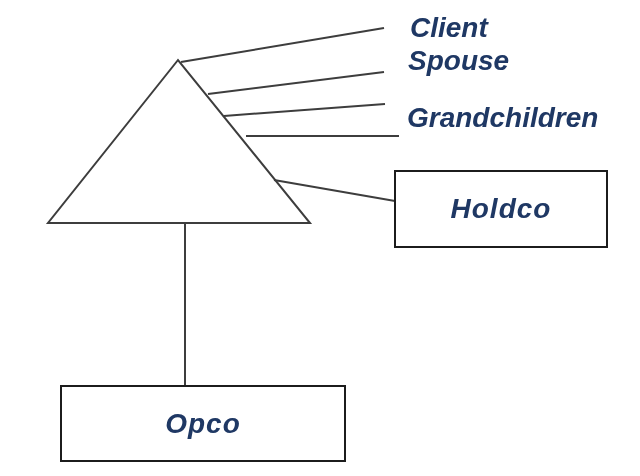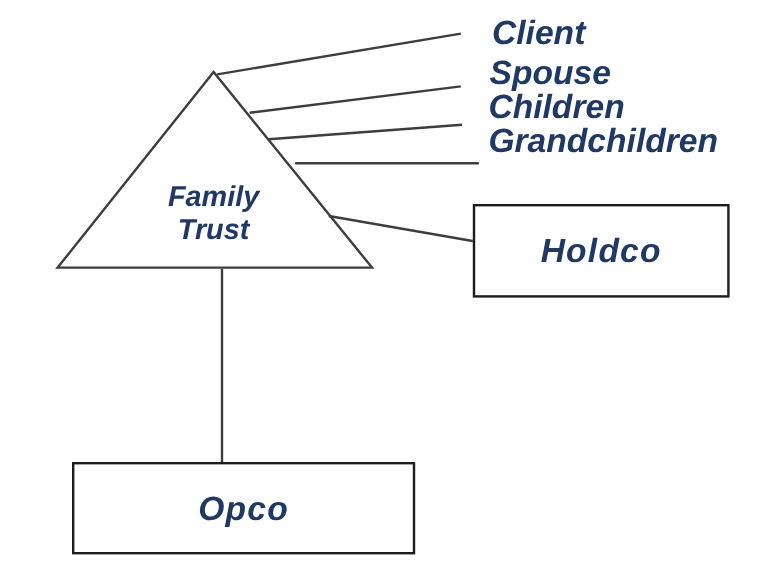--- a/index.html
+++ b/index.html
@@ -79,28 +79,23 @@
   <svg class="links" viewBox="0 0 640 476" aria-hidden="true">
     <polygon points="178,60 48,223 310,223"></polygon>
     <line x1="181" y1="62" x2="384" y2="28"></line>
     <line x1="208" y1="94" x2="384" y2="72"></line>
     <line x1="224" y1="116" x2="385" y2="104"></line>
     <line x1="246" y1="136" x2="399" y2="136"></line>
     <line x1="274" y1="180" x2="395" y2="201"></line>
     <line x1="185" y1="224" x2="185" y2="385"></line>
   </svg>
 
-  <div class="trust-label navy-text">
-    <div>Family</div>
-    <div>Trust</div>
-  </div>
 
   <div class="ben ben-0 navy-text">Client</div>
   <div class="ben ben-1 navy-text">Spouse</div>
-  <div class="ben ben-2 navy-text">Children</div>
   <div class="ben ben-3 navy-text">Grandchildren</div>
 
   <div class="box holdco-box">
     <span class="box-label navy-text">Holdco</span>
   </div>
 
   <div class="box opco-box">
     <span class="box-label navy-text">Opco</span>
   </div>
 

